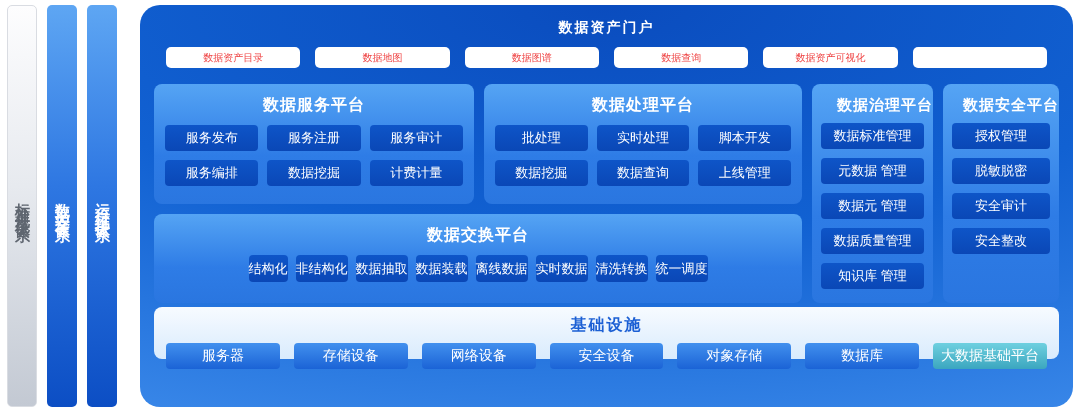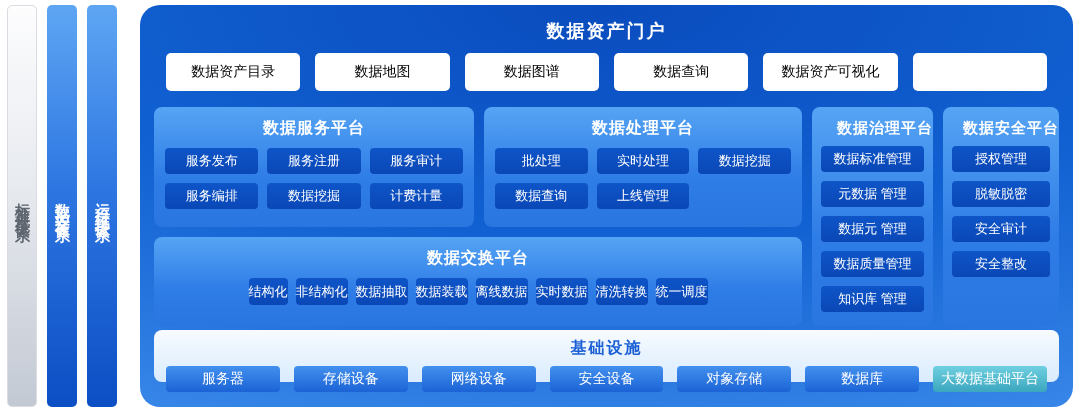--- a/index.html
+++ b/index.html
@@ -15,24 +15,24 @@
   .vbar.blue { background:linear-gradient(180deg,#5ea6f3 0%,#2e77e2 45%,#0c4ec4 100%); }
   .vbar.blue .vtext { color:#ffffff; }
   .vtext { writing-mode:vertical-rl; text-orientation:upright; font-size:15px; font-weight:bold; letter-spacing:5px; }
 
   
   .container { position:absolute; left:140px; top:5px; width:933px; height:402px; border-radius:20px;
                background:radial-gradient(130% 120% at 50% 0%, #0a4cbe 0%, #1161d2 48%, #3f8dec 100%);
                padding:10px 14px; display:flex; flex-direction:column; }
 
   
-  .portal-title { margin:4px 0 10px; text-align:center; color:#ffffff; font-size:18px; font-weight:bold; letter-spacing:2px; }
+  .portal-title { margin:4px 0 10px; text-align:center; color:#ffffff; font-size:14px; font-weight:bold; letter-spacing:2px; }
   .portal-buttons { display:flex; gap:15px; margin:0 12px 16px; }
-  .white-btn { flex:1; height:38px; border-radius:5px; background:#ffffff; color:#000000;
-               font-size:14px; display:flex; align-items:center; justify-content:center; cursor:pointer; }
+  .white-btn { flex:1; height:21px; border-radius:5px; background:#ffffff; color:#ef4444;
+               font-size:10px; display:flex; align-items:center; justify-content:center; cursor:pointer; }
 
   
   .middle { display:grid; grid-template-columns:320px 318px 121px 1fr; grid-template-rows:120px 89px; gap:10px; }
   .panel { border-radius:8px; background:linear-gradient(180deg,#55a4f4 0%,#2e7ce6 60%,#2a76e0 100%);
            display:flex; flex-direction:column; overflow:hidden; }
   .panel h2 { margin:11px 0 9px; text-align:center; color:#ffffff; font-size:16px; font-weight:bold; letter-spacing:1px; }
   .panel.tall h2 { font-size:15px; margin:12px 0 8px;text-align:right; }
   .p-service { grid-column:1; grid-row:1; }
   .p-processing { grid-column:2; grid-row:1; }
   .p-governance { grid-column:3; grid-row:1 / 3; }
@@ -97,20 +97,21 @@
           <div class="dark-btn">数据挖掘</div>
           <div class="dark-btn">计费计量</div>
         </div>
       </div>
 
       <div class="panel p-processing">
         <h2>数据处理平台</h2>
         <div class="btn-grid">
           <div class="dark-btn">批处理</div>
           <div class="dark-btn">实时处理</div>
+          <div class="dark-btn">脚本开发</div>
           <div class="dark-btn">数据挖掘</div>
           <div class="dark-btn">数据查询</div>
           <div class="dark-btn">上线管理</div>
         </div>
       </div>
 
       <div class="panel tall p-governance">
         <h2>数据治理平台</h2>
         <div class="col-list">
           <div class="dark-btn">数据标准管理</div>

